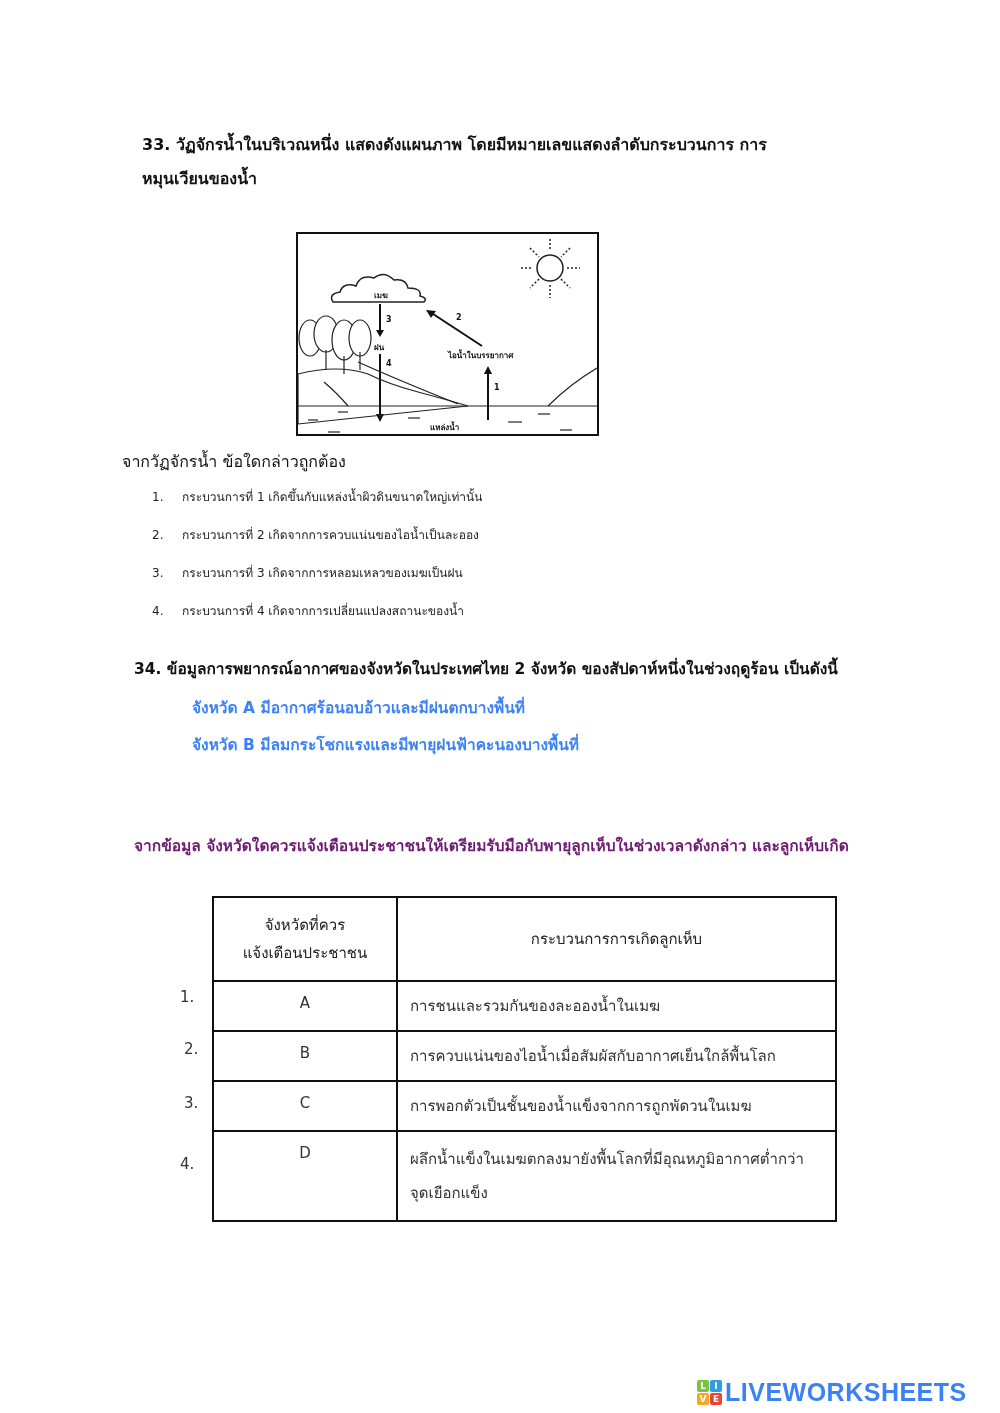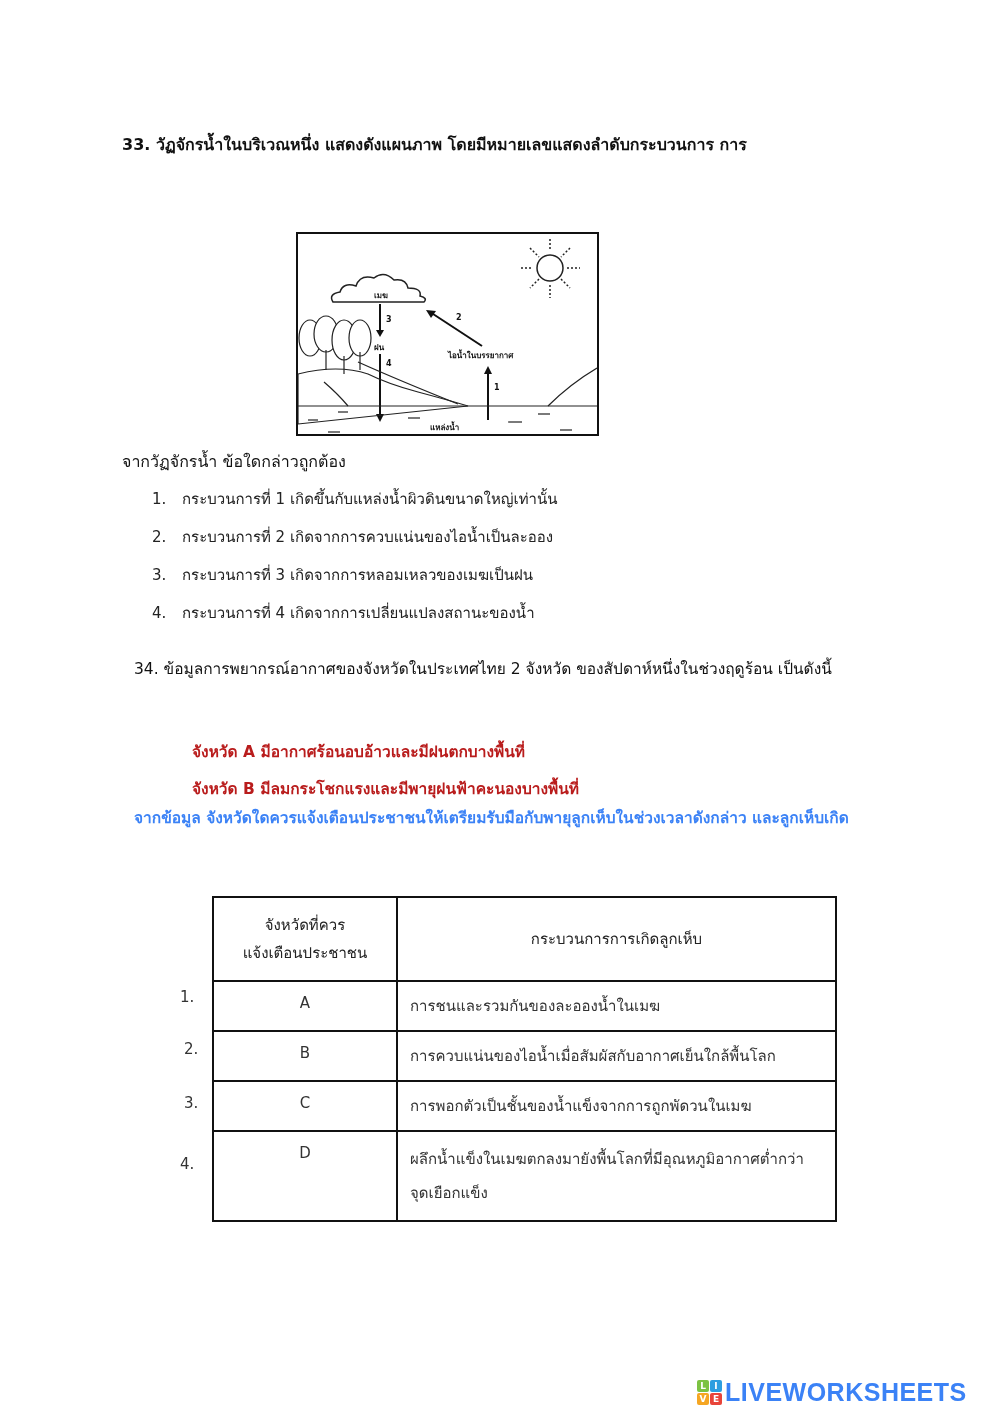--- a/index.html
+++ b/index.html
@@ -1,48 +1,49 @@
 <!DOCTYPE html>
 <html><head>
 <meta charset="utf-8">
 <style>
   html, body { margin: 0; padding: 0; background: #ffffff; }
   body {
     width: 1000px; height: 1413px; position: relative; overflow: hidden;
     font-family: "DejaVu Sans", "Liberation Sans", sans-serif; color: #1a1a1a;
   }
   .abs { position: absolute; }
-  .q-title { font-size: 16px; font-weight: bold; line-height: 34px; color: #111; }
+  .q-title { font-size: 16px; font-weight: bold; line-height: 34px; color: #111; margin-left: 20px; }
   .q33-title { left: 122px; top: 128px; width: 700px; }
   .diagram { left: 296px; top: 232px; width: 303px; height: 204px; border: 2px solid #111; box-sizing: border-box; background: #fff; }
   .q33-prompt { left: 122px; top: 449px; font-size: 16px; font-weight: normal; color: #111; }
-  .opt { left: 152px; font-size: 15px; color: #222; }
+  .opt { left: 152px; font-size: 12px; color: #222; }
   .opt .num { display: inline-block; width: 30px; }
-  .q34-title { left: 134px; top: 656px; font-size: 15.5px; font-weight: normal; color: #111; }
-  .q34-line { left: 192px; font-size: 15.5px; font-weight: bold; color: #b91c1c; margin-top: 44px; }
-  .q34-prompt { left: 134px; top: 798px; width: 820px; font-size: 15.5px; font-weight: bold; line-height: 40px; color: #3b82f6; }
+  .q34-title { left: 134px; top: 656px; font-size: 15.5px; font-weight: bold; color: #111; }
+  .q34-line { left: 192px; font-size: 15.5px; font-weight: bold; color: #3b82f6; }
+  .q34-prompt { left: 134px; top: 826px; width: 820px; font-size: 15.5px; font-weight: bold; line-height: 40px; color: #701a75; }
   table.ans {
     position: absolute; left: 212px; top: 896px; width: 625px;
     border-collapse: collapse; font-size: 15px; color: #333;
   }
   table.ans td, table.ans th { border: 2px solid #111; }
   table.ans th { font-weight: normal; color: #222; height: 80px; line-height: 28px; }
   table.ans td.prov { width: 180px; text-align: center; vertical-align: top; padding-top: 12px; }
   table.ans td.proc { padding: 10px 12px; line-height: 34px; vertical-align: top; font-family: Liberation Serif, serif; }
   .rownum { left: 180px; font-size: 15px; color: #333; }
   .brand { left: 697px; top: 1379px; height: 26px; display: flex; align-items: center; }
   .live-grid { display: grid; grid-template-columns: 12px 12px; grid-template-rows: 12px 12px; gap: 1px; margin-right: 3px; }
   .live-grid span { font-size: 9px; font-weight: bold; color: #fff; text-align: center; line-height: 12px; border-radius: 2px; }
   .brand-text { font-size: 25px; font-weight: bold; color: #3b82f6; letter-spacing: 0.5px; font-family: "Liberation Sans", sans-serif; }
 </style>
 </head>
 <body>
 
 <div class="abs q-title q33-title">
   <div>33. วัฏจักรน้ำในบริเวณหนึ่ง แสดงดังแผนภาพ โดยมีหมายเลขแสดงลำดับกระบวนการ การ</div>
+  <div>หมุนเวียนของน้ำ</div>
 </div>
 
 <div class="abs diagram">
   <svg width="299" height="209" viewBox="0 0 299 209">
 
     <g stroke="#222" stroke-width="1.5" fill="none">
       <circle cx="252" cy="34" r="13"></circle>
       <g stroke-dasharray="2,2">
         <line x1="252" y1="5" x2="252" y2="17"></line>
         <line x1="252" y1="51" x2="252" y2="64"></line>

